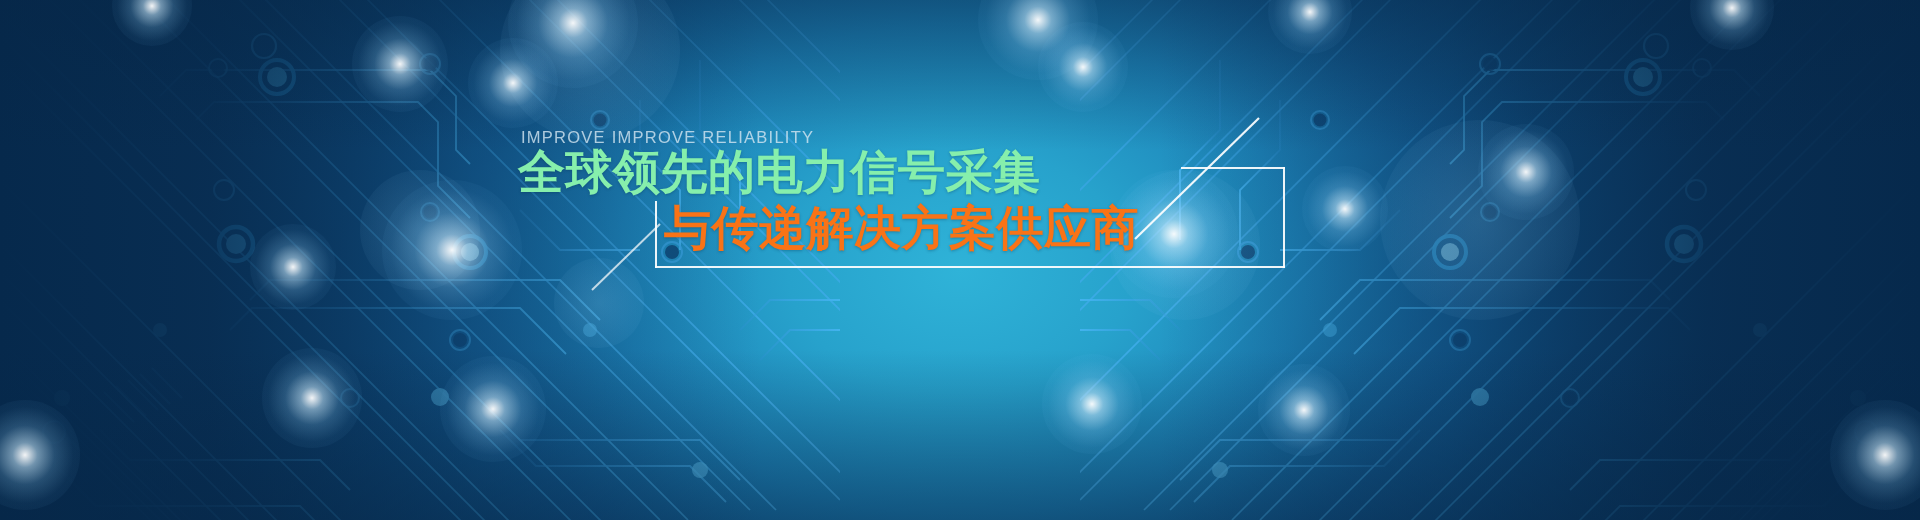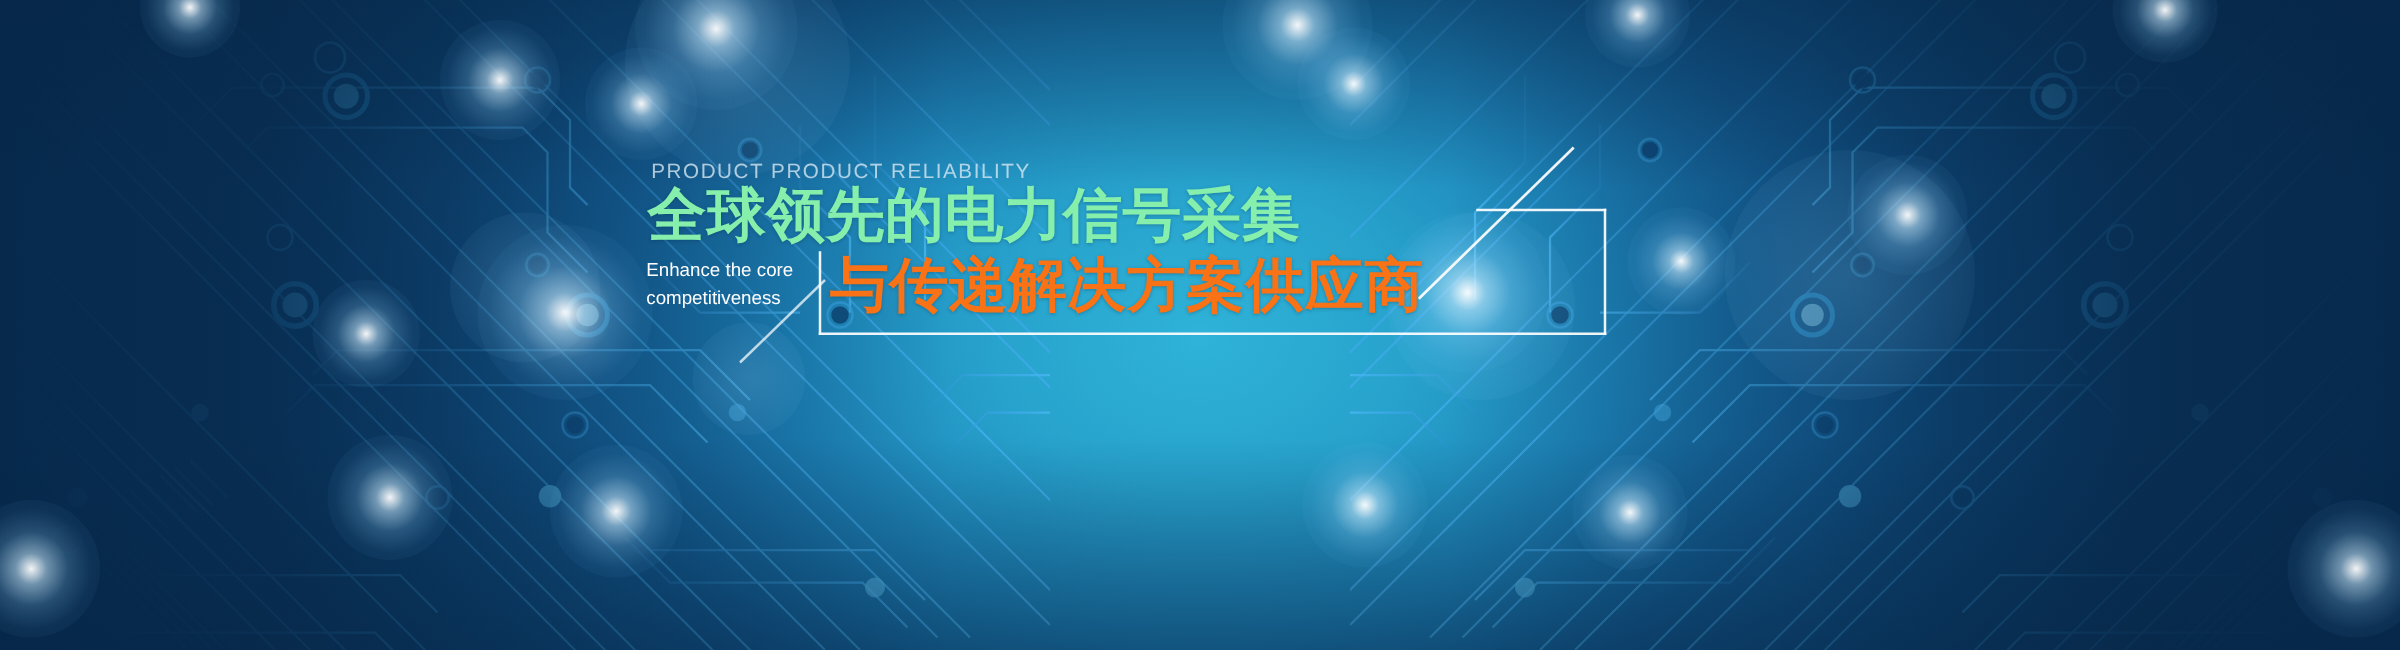--- a/index.html
+++ b/index.html
@@ -375,19 +375,18 @@
 
       <line x1="592" y1="290" x2="660" y2="224" stroke="#ffffff" stroke-opacity="0.72" stroke-width="2"></line>
     </svg>
     <div class="f-vline-left"></div>
     <div class="f-hline-top"></div>
     <div class="f-vline-right"></div>
     <div class="f-hline-bot"></div>
   </div>
 
   <div class="content">
-    <div class="tagline">PRODUCT PRODUCT RELIABILITY</div>
+    <div class="tagline">IMPROVE IMPROVE RELIABILITY</div>
     <div class="headline1">全球领先的电力信号采集</div>
     <div class="headline2">与传递解决方案供应商</div>
-    <div class="subtext">Enhance the core competitiveness</div>
   </div>
 
 </div>
 
 </body></html>

